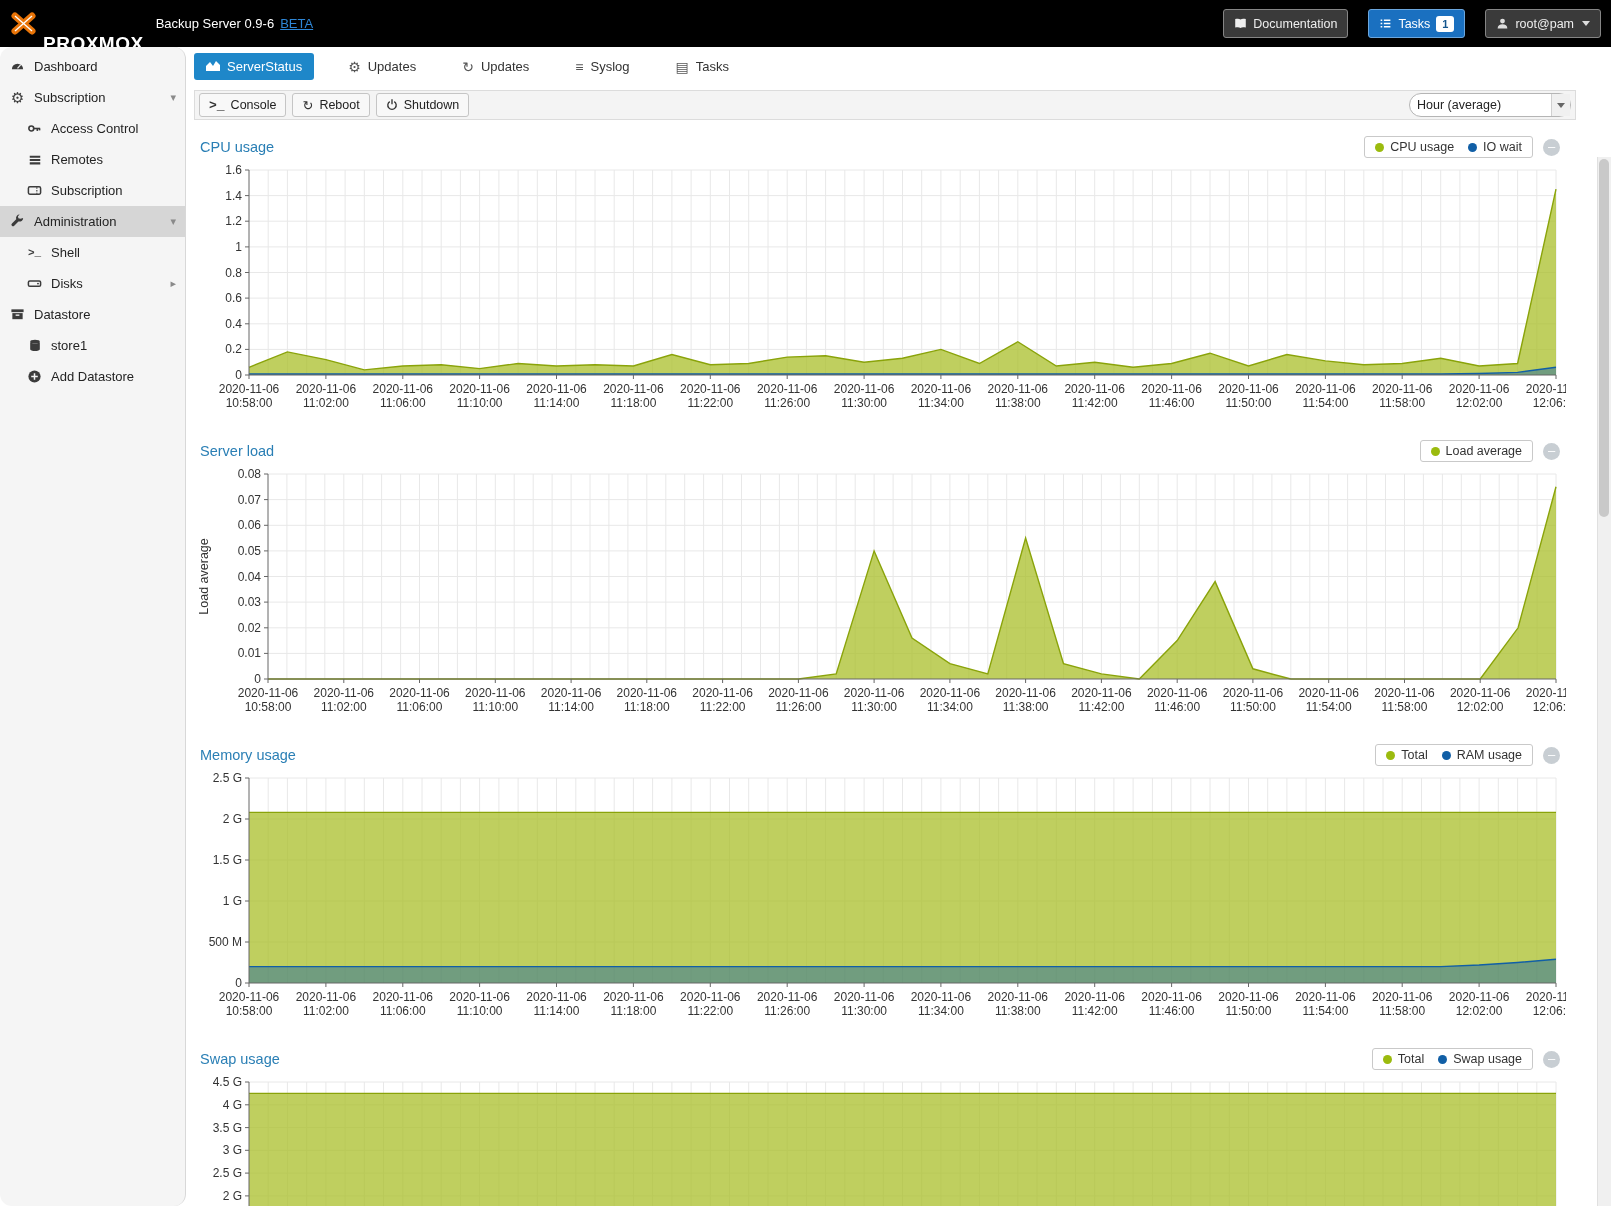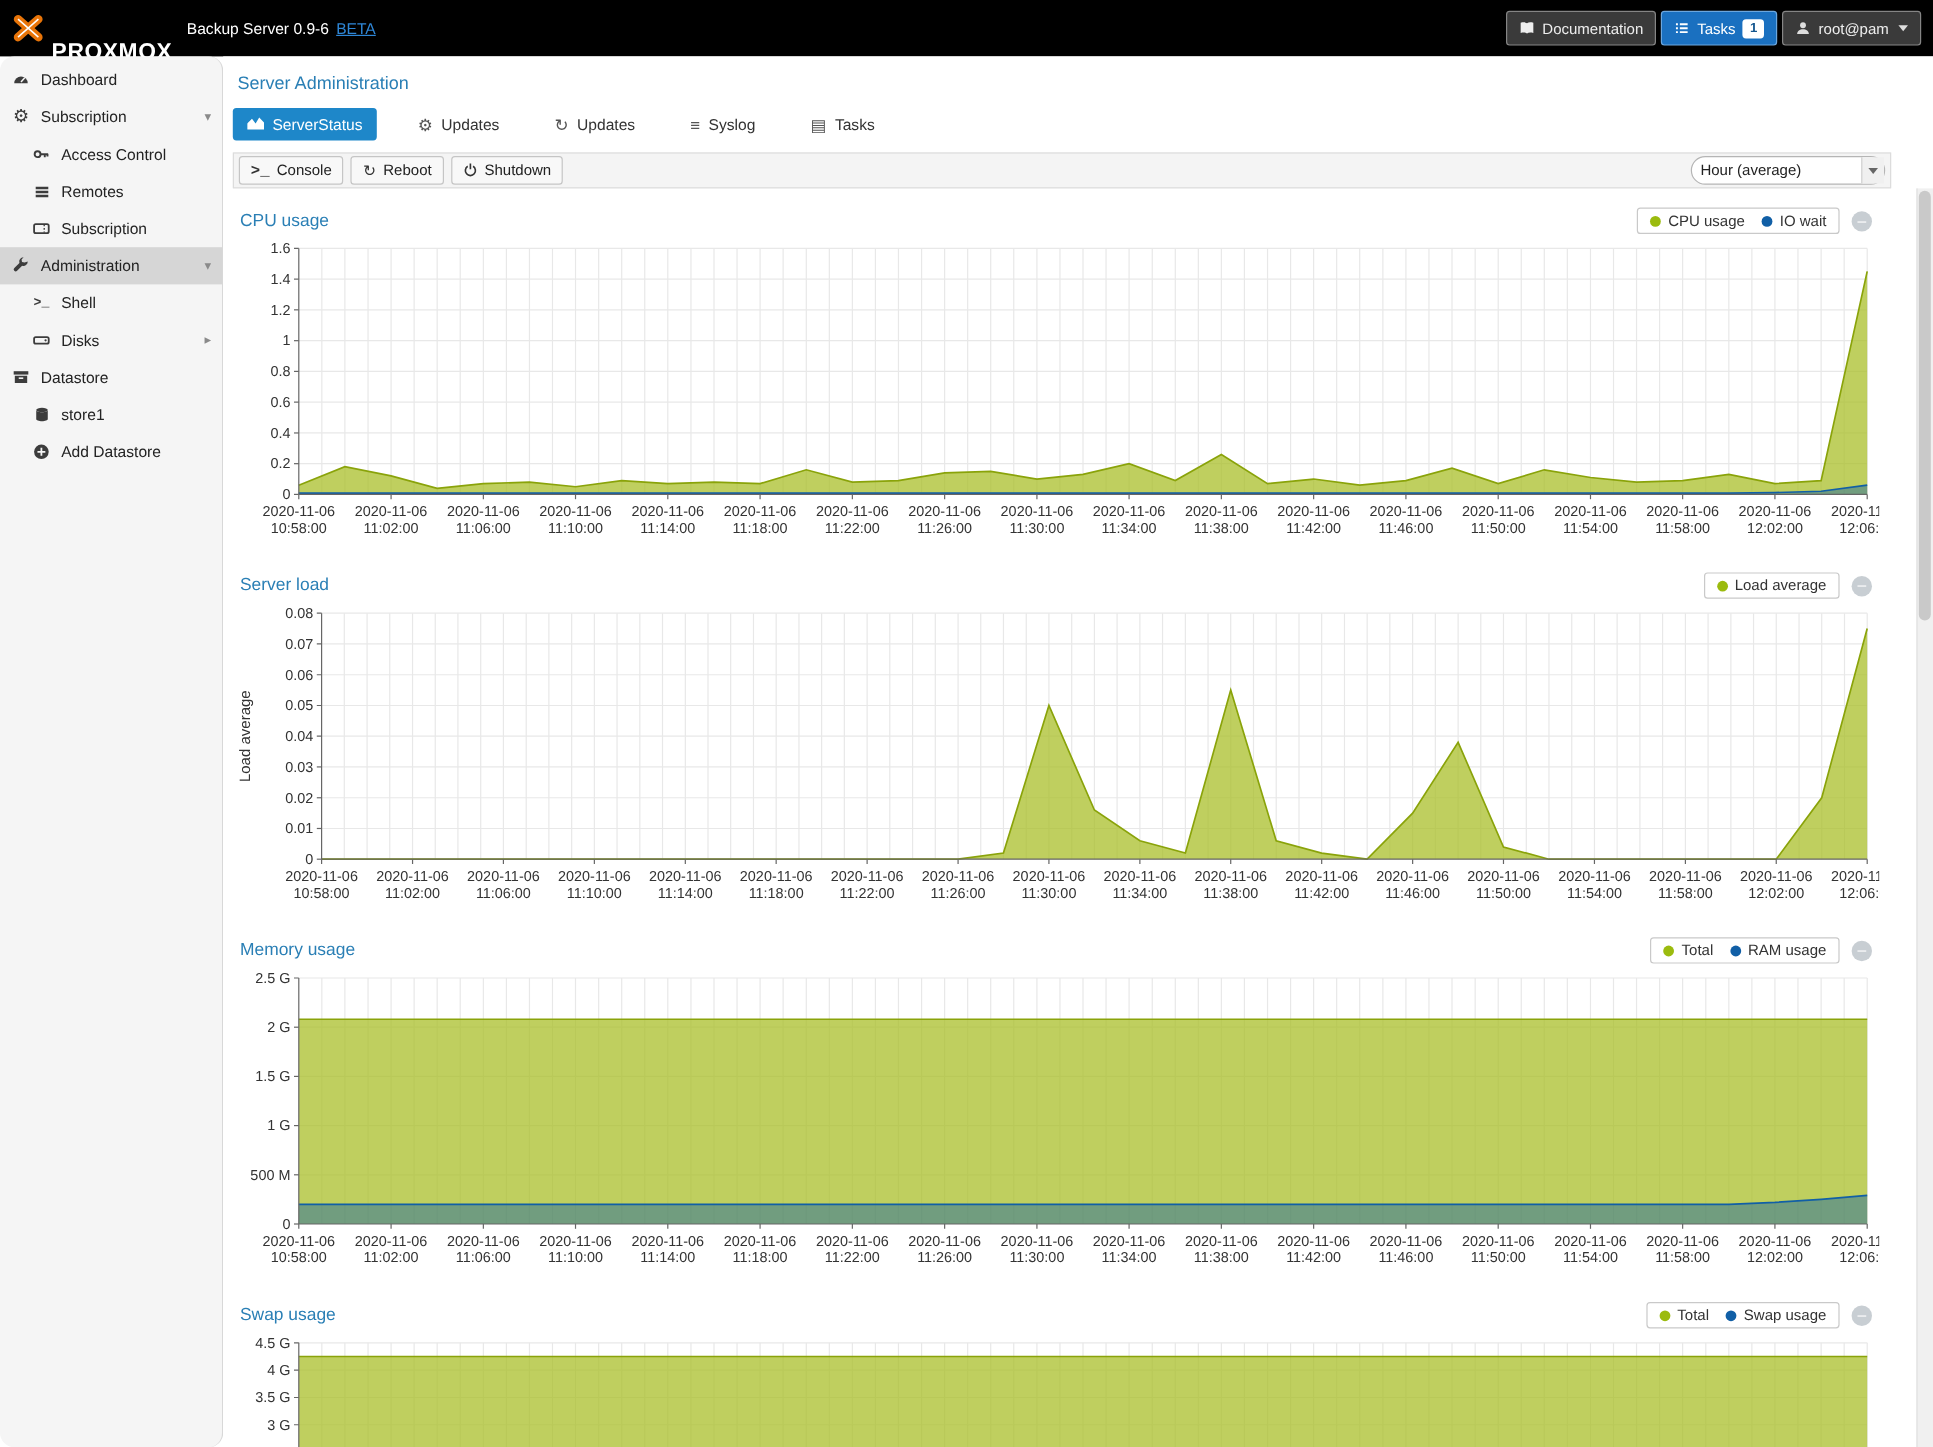--- a/index.html
+++ b/index.html
@@ -4,21 +4,21 @@
 <style>
   html,body{margin:0;padding:0;width:1611px;height:1206px;overflow:hidden;
     font-family:"Liberation Sans",sans-serif;font-size:13px;color:#222;background:#fff;}
   #app{display:flex;flex-direction:column;width:1611px;height:1206px;}
 
   
   .hdr{height:47px;background:#000;display:flex;align-items:center;padding:0 10px;flex:0 0 auto;}
   .brand{color:#fff;font-weight:bold;font-size:19px;letter-spacing:.5px;margin-left:6px;margin-top:40px;}
   .product{color:#fff;font-size:13px;margin-left:12px;}
   .beta{color:#2e86d6;margin-left:6px;text-decoration:underline;cursor:pointer;font-size:13px;}
-  .hdr-right{margin-left:auto;display:flex;align-items:center;gap:4px;}
+  .hdr-right{margin-left:auto;display:flex;align-items:center;gap:20px;}
   .hbtn{display:inline-flex;align-items:center;gap:6px;height:27px;padding:0 10px;border-radius:3px;
     font-size:12.5px;cursor:pointer;}
   .hbtn.gray{background:#3a3a3a;border:1px solid #858585;color:#eee;}
   .hbtn.blue{background:#1a70c0;border:1px solid #6ba6dd;color:#fff;}
   .badge{background:#fff;color:#14568e;border-radius:3px;padding:0 6px;font-size:11px;font-weight:bold;
     height:16px;line-height:16px;}
   .caret-down{width:0;height:0;border-left:4px solid transparent;border-right:4px solid transparent;
     border-top:5px solid #ddd;margin-left:2px;}
 
   
@@ -215,21 +215,20 @@
           <svg width="15" height="15" viewBox="0 0 16 16">
               <circle cx="8" cy="8" r="6.5" fill="#3c3c3c"></circle>
               <path d="M7.2 4.5h1.6v2.7h2.7v1.6H8.8v2.7H7.2V8.8H4.5V7.2h2.7z" fill="#f5f5f5"></path>
             </svg>
         </span>
         <span>Add Datastore</span>
       </div>
     </div>
 
     <div class="main">
-      <div class="page-title">Server Administration</div>
 
       <div class="tabs">
         <div class="tab active">
           <span class="ticon">
             <svg width="14" height="12" viewBox="0 0 14 12">
                 <path d="M0 11V6l4-4 3 4 3-5 4 4v6z" fill="#fff"></path>
               </svg>
           </span>
           <span>ServerStatus</span>
         </div>

